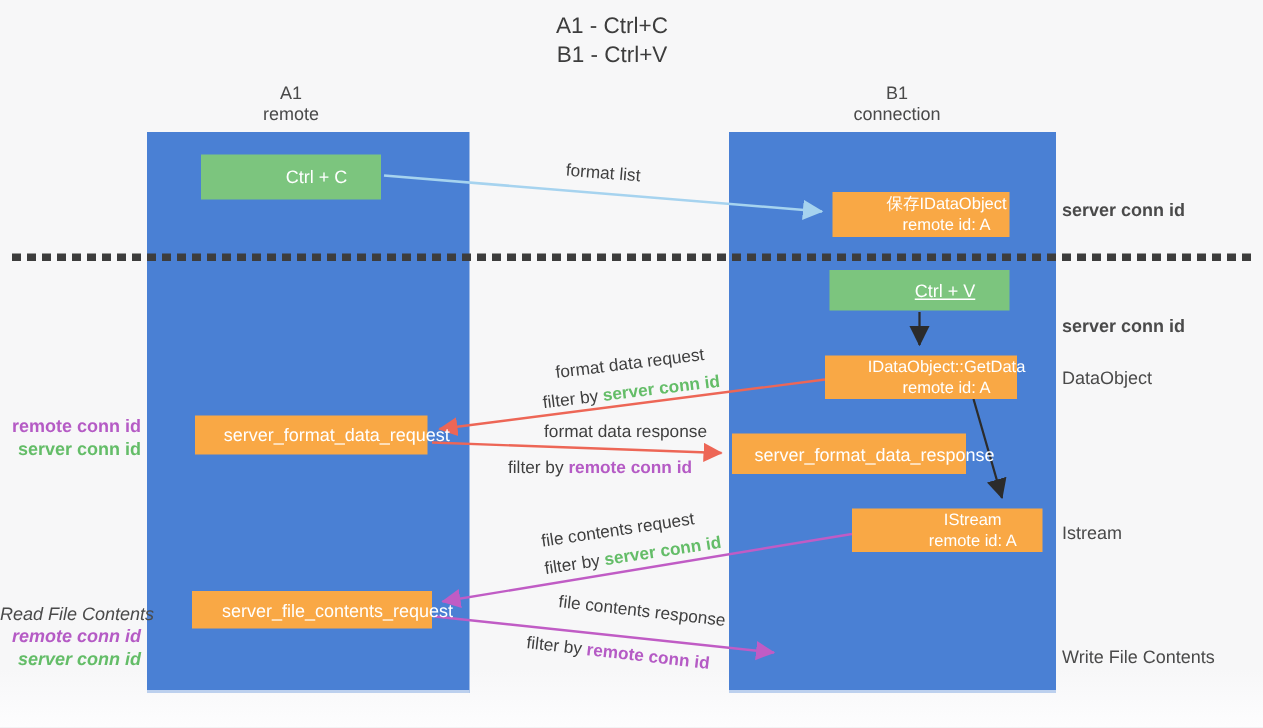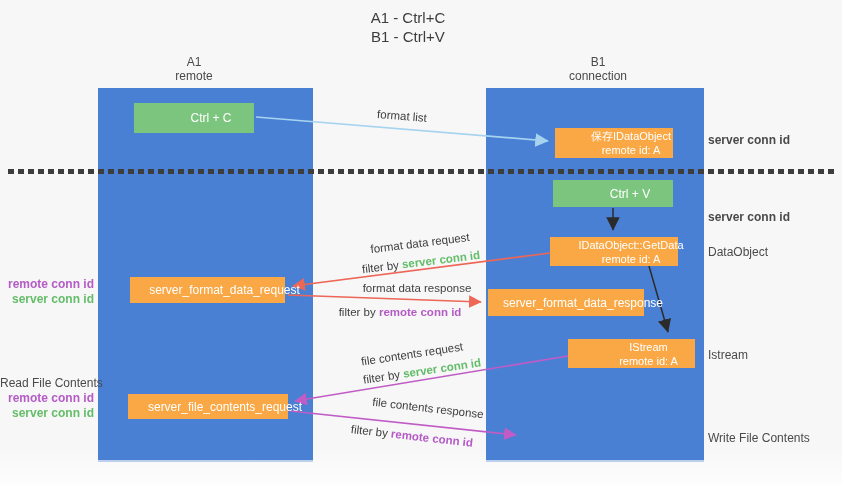--- a/index.html
+++ b/index.html
@@ -33,21 +33,21 @@
   }
 
   
   .node { display: flex; flex-direction: column; justify-content: center;
           align-items: center; text-align: center; color: #fff;
           font-size: 12px; line-height: 14px; z-index: 4; padding-left: 34px; }
   .node .sub { font-size: 11px; }
   .green-box  { background: #7cc57e; }
   .orange-box { background: #f9a845; }
   .ctrl-c   { left: 134px; top: 103px; width: 120px; height: 30px; }
-  .ctrl-v   { left: 553px; top: 180px; width: 120px; height: 27px; }
+  .ctrl-v   { left: 553px; top: 180px; width: 120px; height: 27px; text-decoration: underline; }
   .save-ido { left: 555px; top: 128px; width: 118px; height: 30px; font-size: 11px; line-height: 14px; }
   .getdata  { left: 550px; top: 237px; width: 128px; height: 29px; font-size: 11px; line-height: 14px; }
   .istream  { left: 568px; top: 339px; width: 127px; height: 29px; font-size: 11px; line-height: 14px; }
   .fmt-req  { left: 130px; top: 277px; width: 155px; height: 26px; }
   .fmt-res  { left: 488px; top: 289px; width: 156px; height: 27px; }
   .file-req { left: 128px; top: 394px; width: 160px; height: 25px; }
   .file-res { left: 523px; top: 427px; width: 161px; height: 26px; }
 
   
   .edge-label { font-size: 11.5px; color: #3f3f3f; white-space: nowrap;
@@ -171,21 +171,21 @@
   <div class="abs edge-label center" style="left:412px; top:436px; transform: translate(-50%,-50%) rotate(6.5deg);">
     <span>filter by</span>
     <span class="purple">remote conn id</span>
   </div>
 
   <div class="abs annot annot-left" style="top:277px;">
     <div class="purple">remote conn id</div>
     <div class="green">server conn id</div>
   </div>
 
-  <div class="abs annot annot-left" style="top:376px;">
+  <div class="abs annot annot-left" style="top:402px;font-style:italic;">
     <div>Read File Contents</div>
     <div class="purple">remote conn id</div>
     <div class="green">server conn id</div>
   </div>
 
   <div class="abs annot annot-right green" style="top:133px;">server conn id</div>
   <div class="abs annot annot-right green" style="top:210px;">server conn id</div>
   <div class="abs annot annot-right" style="top:245px;">DataObject</div>
   <div class="abs annot annot-right" style="top:348px;">Istream</div>
   <div class="abs annot annot-right" style="top:431px;">Write File Contents</div>

